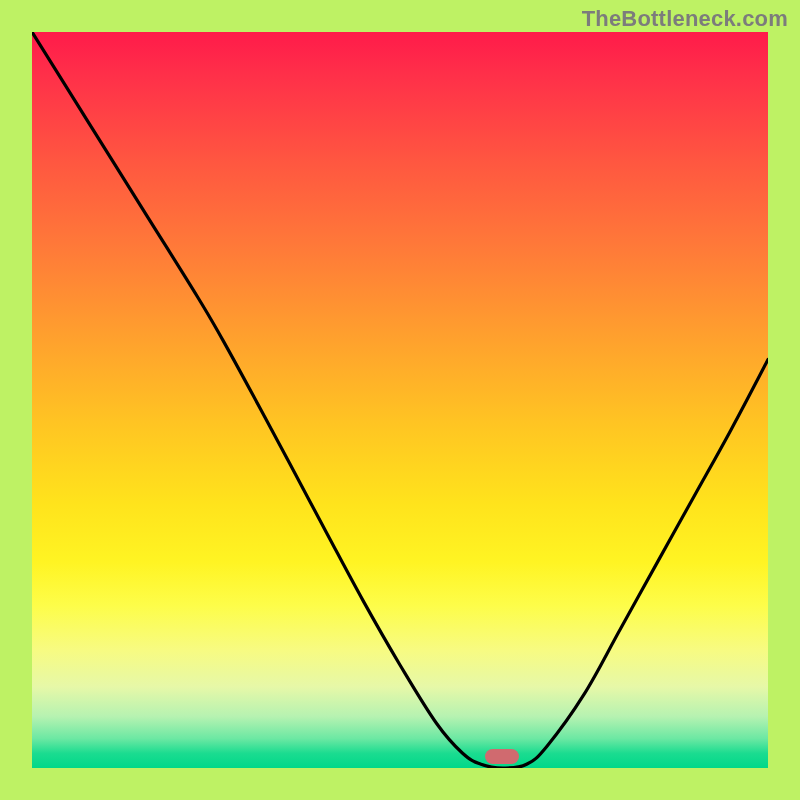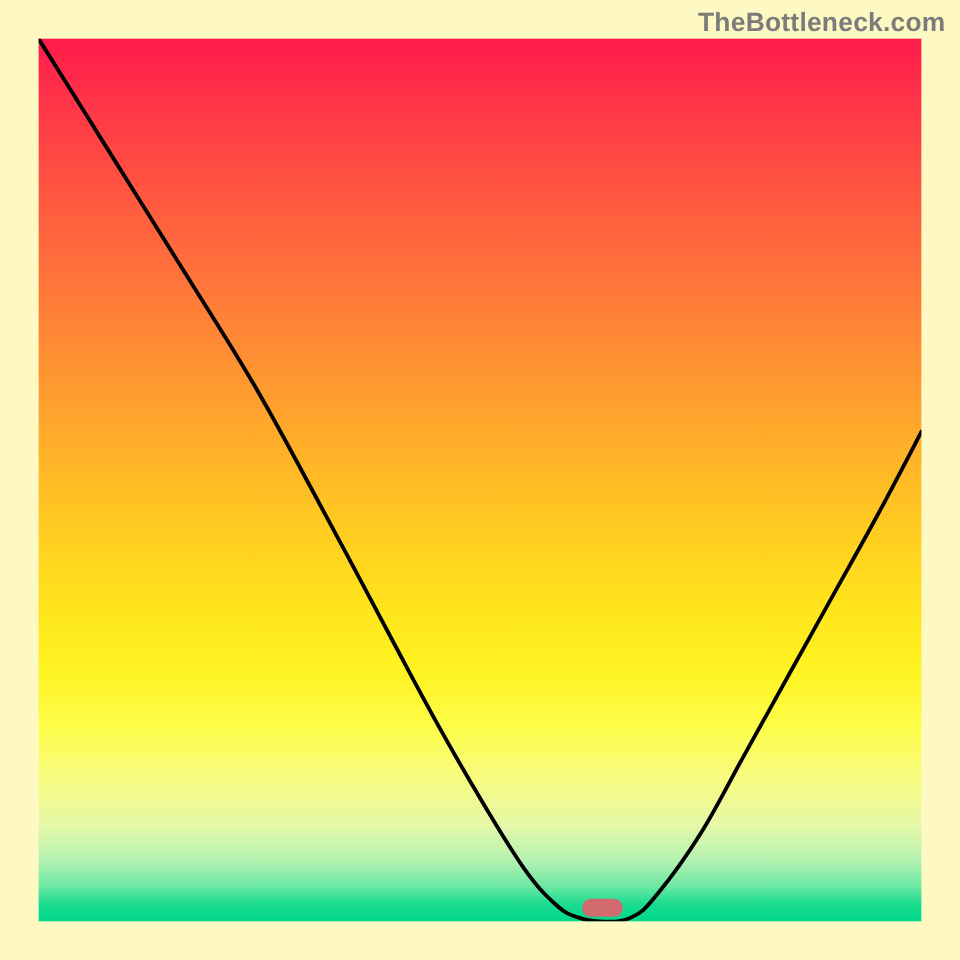--- a/index.html
+++ b/index.html
@@ -10,21 +10,21 @@
     background: #000;
     overflow: hidden;
     font-family: Arial, Helvetica, sans-serif;
   }
   .frame {
     position: absolute;
     left: 0;
     top: 0;
     width: 800px;
     height: 800px;
-    background: #fef9c3;
+    background: #bef264;
   }
   .watermark {
     position: absolute;
     top: 6px;
     right: 12px;
     font-size: 22px;
     font-weight: 600;
     color: #7c7c7c;
     letter-spacing: 0.2px;
   }

